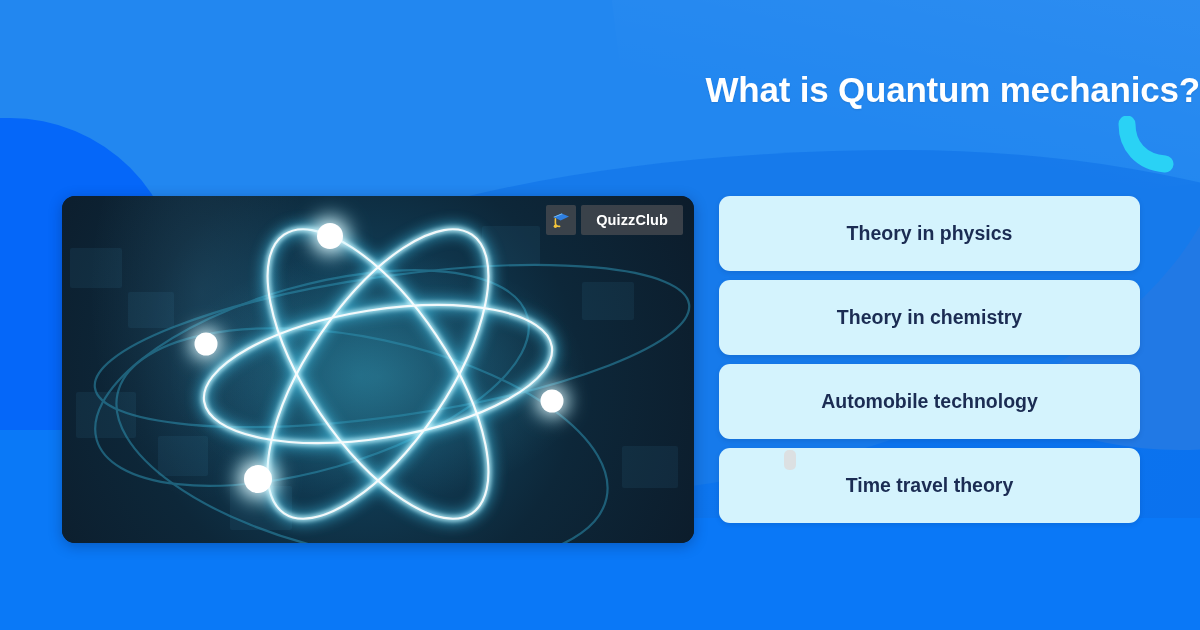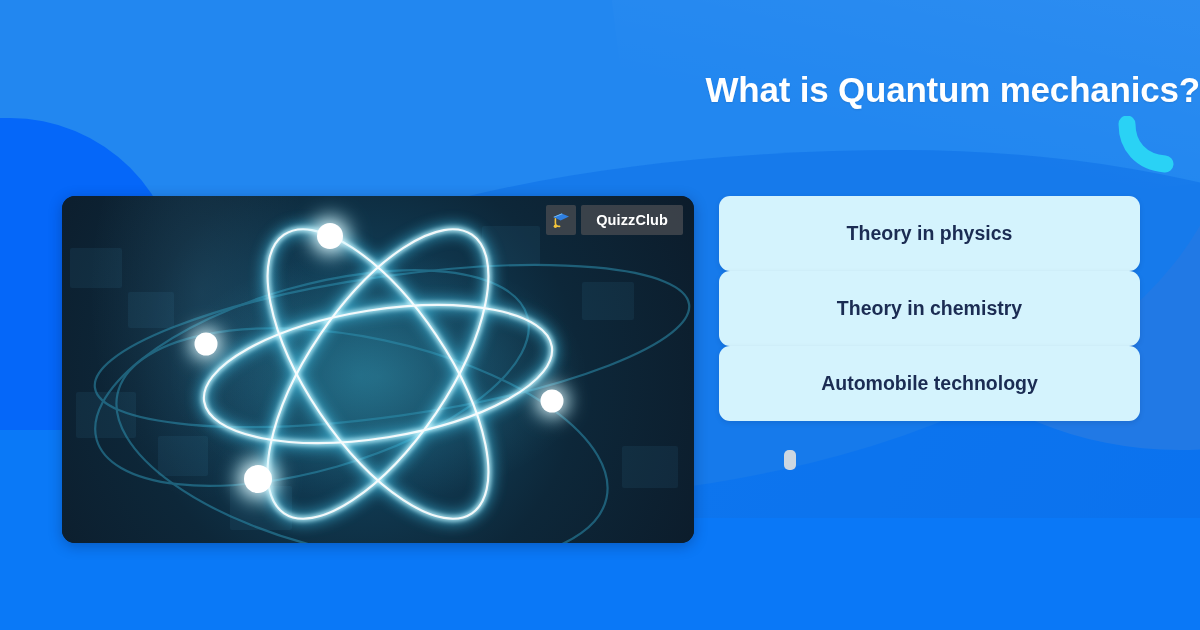--- a/index.html
+++ b/index.html
@@ -139,20 +139,21 @@
     padding:0 15px;
     letter-spacing:.1px;
   }
 
   
   #answers {
     position:absolute;
     left:719px; top:196px;
     width:421px;
     display:flex; flex-direction:column;
+    gap:9px;
     z-index:6;
   }
   .answer {
     height:75px;
     background:#d4f3fd;
     border-radius:11px;
     display:flex; align-items:center; justify-content:center;
     color:#1b2c53;
     font-size:19.5px;
     font-weight:bold;
@@ -286,15 +287,18 @@
 <div id="answers">
   <div class="answer">
     <span>Theory in physics</span>
   </div>
   <div class="answer">
     <span>Theory in chemistry</span>
   </div>
   <div class="answer">
     <span>Automobile technology</span>
   </div>
+  <div class="answer">
+    <span>Time travel theory</span>
+  </div>
 </div>
 
 <div id="thumb"></div>
 
 </body></html>

